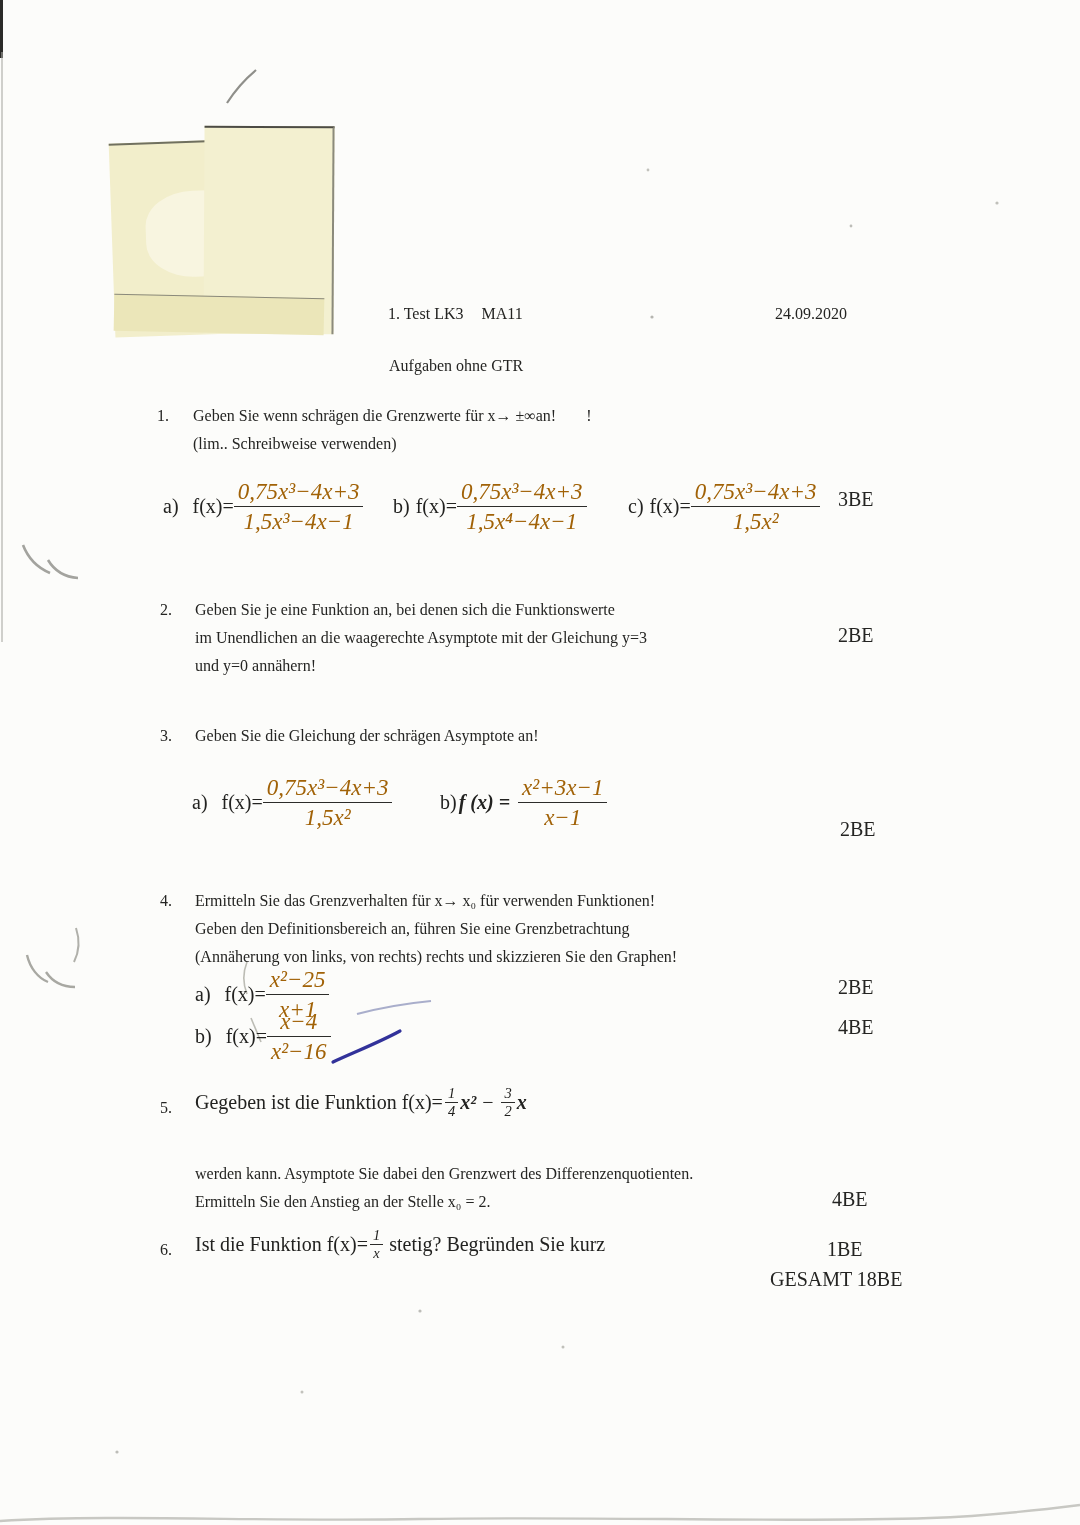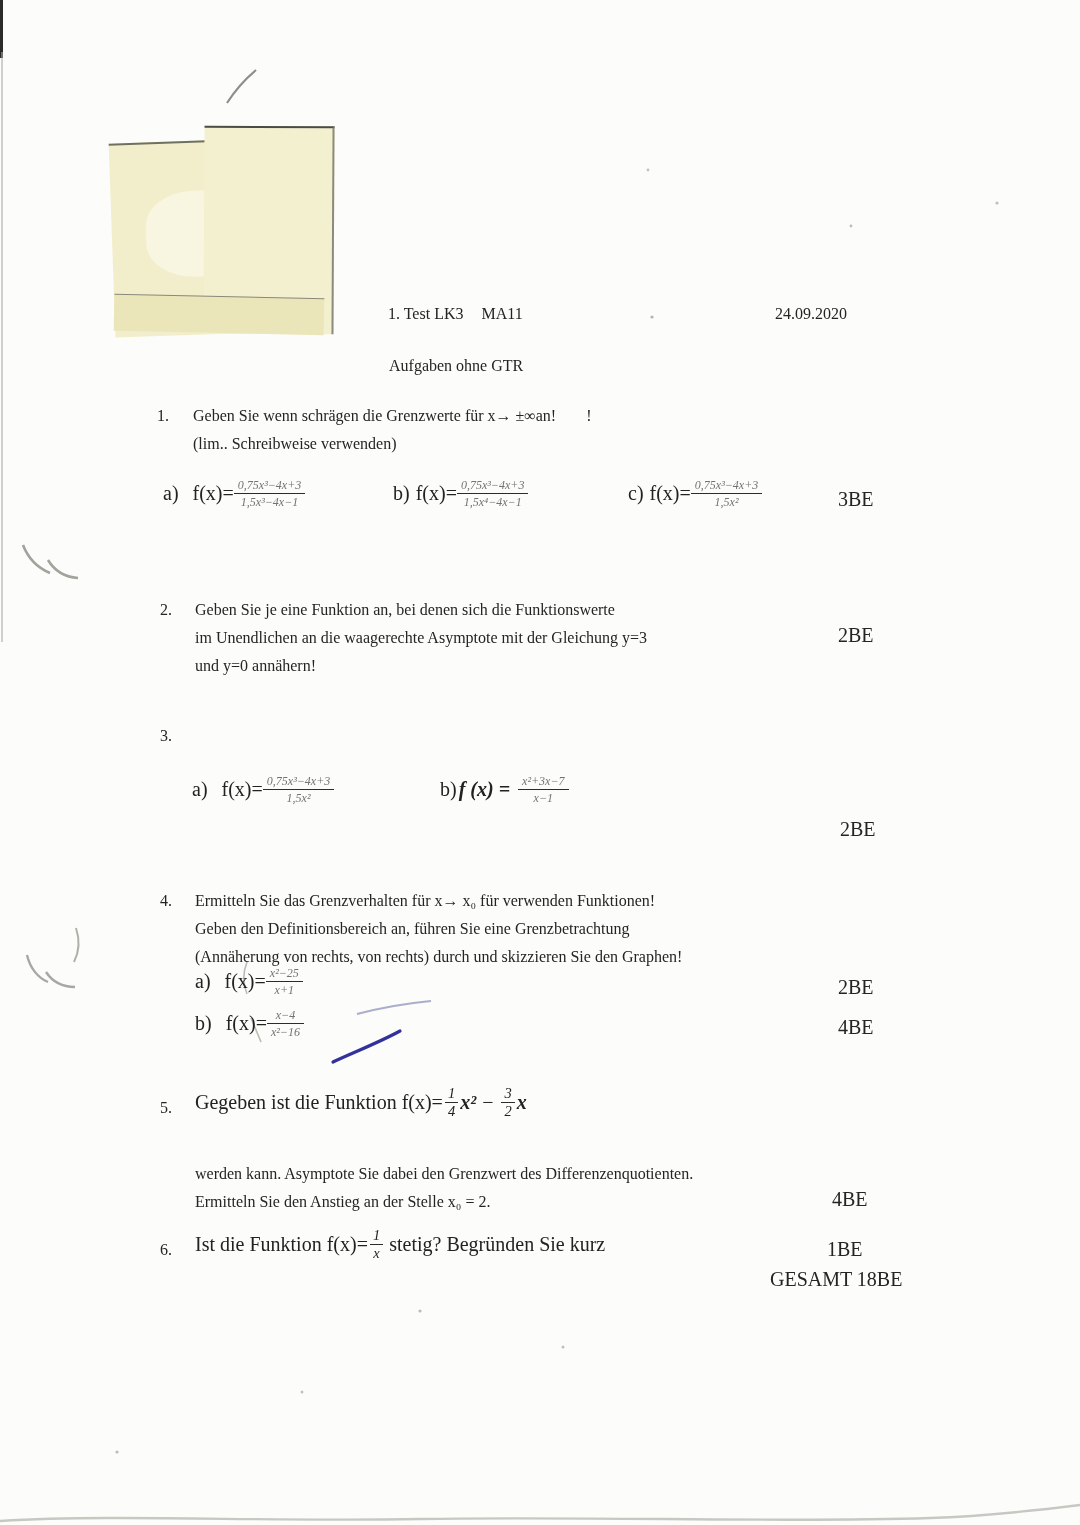--- a/index.html
+++ b/index.html
@@ -10,21 +10,21 @@
     background:#fcfcfa;
     overflow:hidden;
     font-family:"Liberation Serif","DejaVu Serif",serif;
     color:#222220;
   }
   .abs{position:absolute;}
   .t{font-size:16px;line-height:28px;white-space:nowrap;color:#242422;}
   .m{font-style:italic;font-weight:bold;}
   .pts{font-size:20px;white-space:nowrap;color:#242422;}
   
-  .frac{display:inline-block;text-align:center;vertical-align:middle;font-style:italic;font-size:12px;line-height:1.18;color:#737373;}
+  .frac{display:inline-block;text-align:center;vertical-align:middle;font-style:italic;font-size:23px;line-height:1.18;color:#a16207;}
   .frac .num{display:block;padding:0 4px 1px;border-bottom:1.6px solid #2c2c2a;}
   .frac .den{display:block;padding:1px 4px 0;}
   .sfrac{display:inline-block;text-align:center;vertical-align:middle;font-style:italic;font-size:14.5px;line-height:1.05;color:#1f1f1d;margin:0 2px;}
   .sfrac .num{display:block;padding:0 3px 1px;border-bottom:1.3px solid #2c2c2a;}
   .sfrac .den{display:block;padding:1px 3px 0;}
   .part{position:absolute;display:flex;align-items:center;}
   .part .lbl{font-size:20px;margin-right:14px;}
   .part .fx{font-size:20px;}
   
   .note-back{position:absolute;left:112px;top:140px;width:206px;height:192px;background:#f2eecb;transform:rotate(-2deg);border-top:2px solid #70705f;}
@@ -111,42 +111,43 @@
   </div>
   <div class="abs pts" style="left:838px;top:488px;">3BE</div>
 
   <div class="abs t" style="left:160px;top:596px;">2.</div>
   <div class="abs t" style="left:195px;top:596px;">Geben Sie je eine Funktion an, bei denen sich die Funktionswerte</div>
   <div class="abs t" style="left:195px;top:624px;">im Unendlichen an die waagerechte Asymptote mit der Gleichung y=3</div>
   <div class="abs t" style="left:195px;top:652px;">und y=0 annähern!</div>
   <div class="abs pts" style="left:838px;top:624px;">2BE</div>
 
   <div class="abs t" style="left:160px;top:722px;">3.</div>
+  <div class="abs t" style="left:195px;top:722px;">Geben Sie die Gleichung der schrägen Asymptote an!</div>
   <div class="part" style="left:192px;top:774px;">
     <span class="lbl">a)</span>
     <span class="fx">f(x)=</span>
     <span class="frac">
       <span class="num">0,75x³−4x+3</span>
       <span class="den">1,5x²</span>
     </span>
   </div>
   <div class="part" style="left:440px;top:774px;">
     <span class="lbl" style="margin-right:2px;">b)</span>
     <span class="fx m" style="margin-right:8px;">f (x) =</span>
     <span class="frac">
-      <span class="num">x²+3x−7</span>
+      <span class="num">x²+3x−1</span>
       <span class="den">x−1</span>
     </span>
   </div>
   <div class="abs pts" style="left:840px;top:818px;">2BE</div>
 
   <div class="abs t" style="left:160px;top:887px;">4.</div>
   <div class="abs t" style="left:195px;top:887px;">Ermitteln Sie das Grenzverhalten für x→ x₀ für verwenden Funktionen!</div>
   <div class="abs t" style="left:195px;top:915px;">Geben den Definitionsbereich an, führen Sie eine Grenzbetrachtung</div>
-  <div class="abs t" style="left:195px;top:943px;">(Annäherung von rechts, von rechts) durch und skizzieren Sie den Graphen!</div>
+  <div class="abs t" style="left:195px;top:943px;">(Annäherung von links, von rechts) rechts und skizzieren Sie den Graphen!</div>
   <div class="part" style="left:195px;top:966px;">
     <span class="lbl">a)</span>
     <span class="fx">f(x)=</span>
     <span class="frac">
       <span class="num">x²−25</span>
       <span class="den">x+1</span>
     </span>
   </div>
   <div class="abs pts" style="left:838px;top:976px;">2BE</div>
   <div class="part" style="left:195px;top:1008px;">

